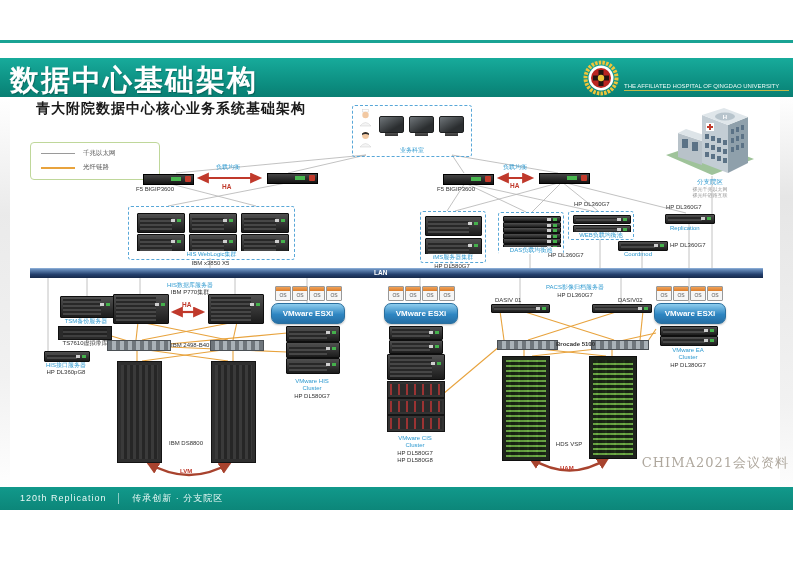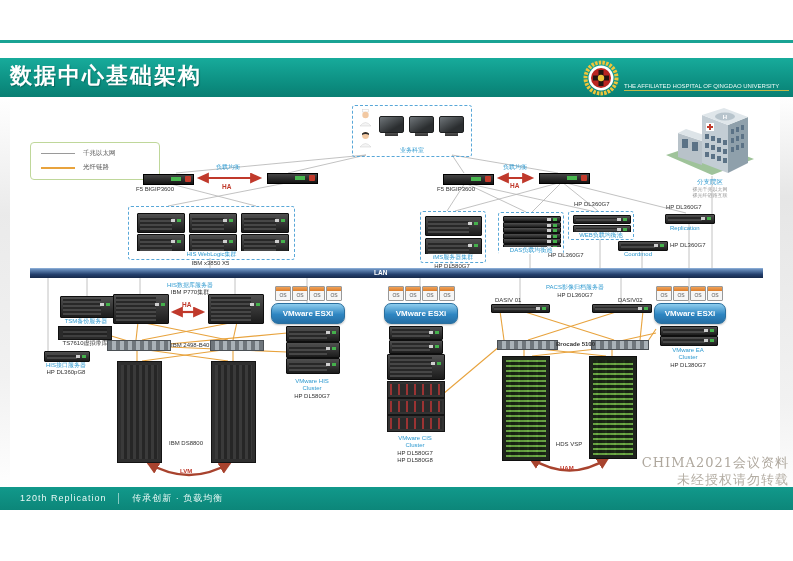--- a/index.html
+++ b/index.html
@@ -53,33 +53,34 @@
 <body>
 
 <div class="stage">
 
   <div class="edge" style="left:0;top:95px;width:10px;height:400px;background:linear-gradient(180deg,transparent,rgba(140,140,140,.18) 30%,rgba(140,140,140,.12) 70%,transparent);"></div>
   <div class="edge" style="right:0;top:95px;width:13px;height:410px;background:linear-gradient(180deg,transparent,rgba(140,140,140,.22) 25%,rgba(160,160,160,.14) 75%,transparent);"></div>
 
   <div class="topline"></div>
 
   <div class="banner">
-    <div class="abs" style="left:10px;top:3px;font-size:22px;font-weight:bold;color:#fff;letter-spacing:2px;text-shadow:1px 1px 1px rgba(0,0,0,.25);">数据中心基础架构</div>
+    <div class="abs" style="left:10px;top:3px;font-size:29px;font-weight:bold;color:#fff;letter-spacing:2px;text-shadow:1px 1px 1px rgba(0,0,0,.25);">数据中心基础架构</div>
 
     <svg class="abs" style="left:583px;top:2px;" width="36" height="36" viewBox="0 0 36 36">
       <circle cx="18" cy="18" r="15.5" fill="none" stroke="#f0c53a" stroke-width="4" stroke-dasharray="2.5 1.2"></circle>
       <circle cx="18" cy="18" r="12.5" fill="#fff"></circle>
       <circle cx="18" cy="18" r="10" fill="#b92420"></circle>
       <rect x="15.5" y="10" width="5" height="16" fill="#231512"></rect>
       <rect x="10" y="15.5" width="16" height="5" fill="#231512"></rect>
       <circle cx="18" cy="18" r="3.2" fill="#f0c53a"></circle>
     </svg>
     <div class="abs" style="left:624px;top:25px;width:165px;font-size:6px;color:#eafaf6;white-space:nowrap;border-bottom:1px solid rgba(240,197,58,.8);padding-bottom:1px;">THE AFFILIATED HOSPITAL OF QINGDAO UNIVERSITY</div>
   </div>
 
+  <div class="abs" style="left:36px;top:100px;font-size:14px;font-weight:bold;color:#1a1a1a;letter-spacing:1px;">青大附院数据中心核心业务系统基础架构</div>
 
   <div class="legendbox">
     <div class="abs" style="left:10px;top:10px;width:34px;height:1px;background:#9a9a9a;"></div>
     <div class="lbl" style="left:52px;top:6px;color:#555;">千兆以太网</div>
     <div class="abs" style="left:10px;top:24px;width:34px;height:2px;background:#e8a33d;"></div>
     <div class="lbl" style="left:52px;top:20px;color:#555;">光纤链路</div>
   </div>
 
   <svg class="abs" style="left:0;top:0;pointer-events:none;" width="793" height="561" viewBox="0 0 793 561">
     <defs>
@@ -383,24 +384,23 @@
       <span class="vo">OS</span>
     </div>
   <div class="esxibar" style="left:654px;top:303px;width:70px;height:19px;">VMware ESXi</div>
   <div class="srv" style="left:660px;top:326px;width:56px;height:8px;"></div>
   <div class="srv" style="left:660px;top:336px;width:56px;height:8px;"></div>
   <div class="lbl blue" style="left:660px;top:347px;width:56px;font-size:6px;">VMware EA</div>
   <div class="lbl blue" style="left:660px;top:354px;width:56px;font-size:6px;">Cluster</div>
   <div class="lbl" style="left:660px;top:362px;width:56px;font-size:6px;">HP DL380G7</div>
 
   <div class="wm" style="right:4px;top:454px;color:rgba(160,152,140,.85);">CHIMA2021会议资料</div>
-  <div class="wm" style="right:4px;top:471px;color:rgba(160,152,140,.8);">未经授权请勿转载</div>
   <div class="wm" style="right:4px;top:488px;color:rgba(215,224,221,.9);">www.chima.org.cn</div>
 
   <div class="footer">
     <div class="abs" style="left:20px;top:5px;font-size:9px;color:#eafaf7;letter-spacing:1px;">
       <span>120th Replication</span>
       <span style="padding:0 6px;color:#bfe8e2;">│</span>
-      <span>传承创新 · 负载均衡</span>
+      <span>传承创新 · 分支院区</span>
     </div>
   </div>
 
 </div>
 
 </body></html>

